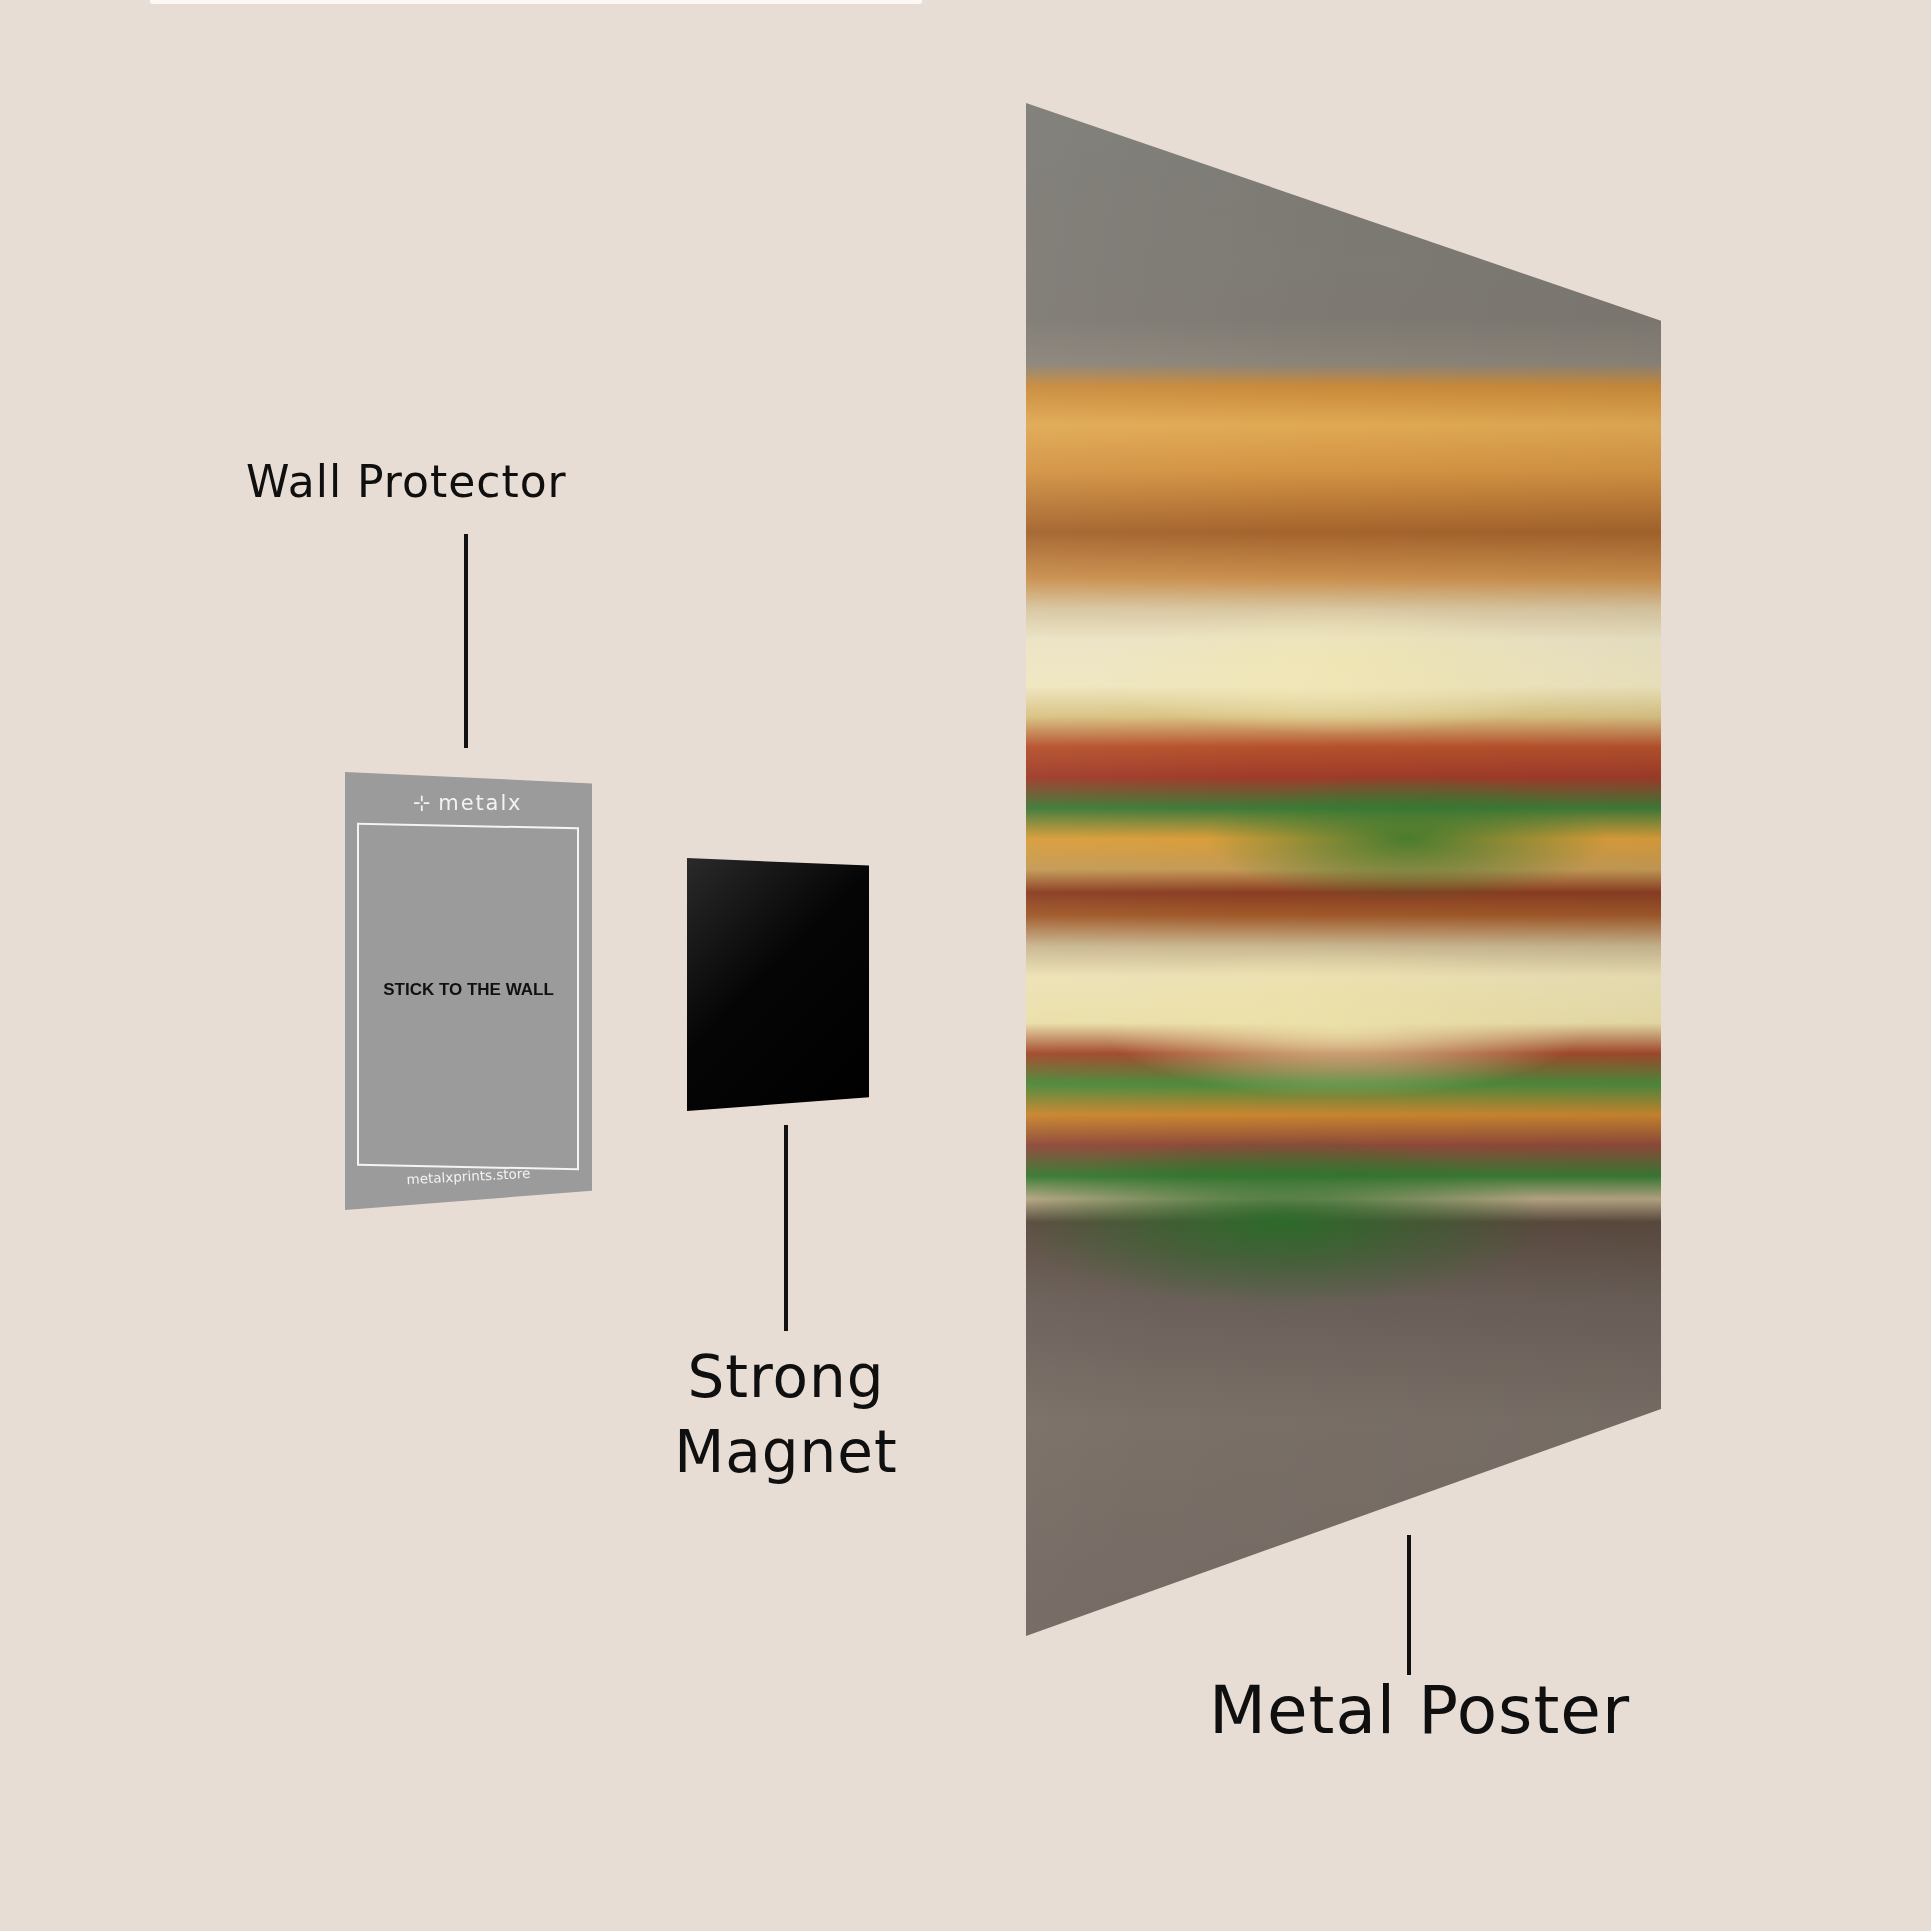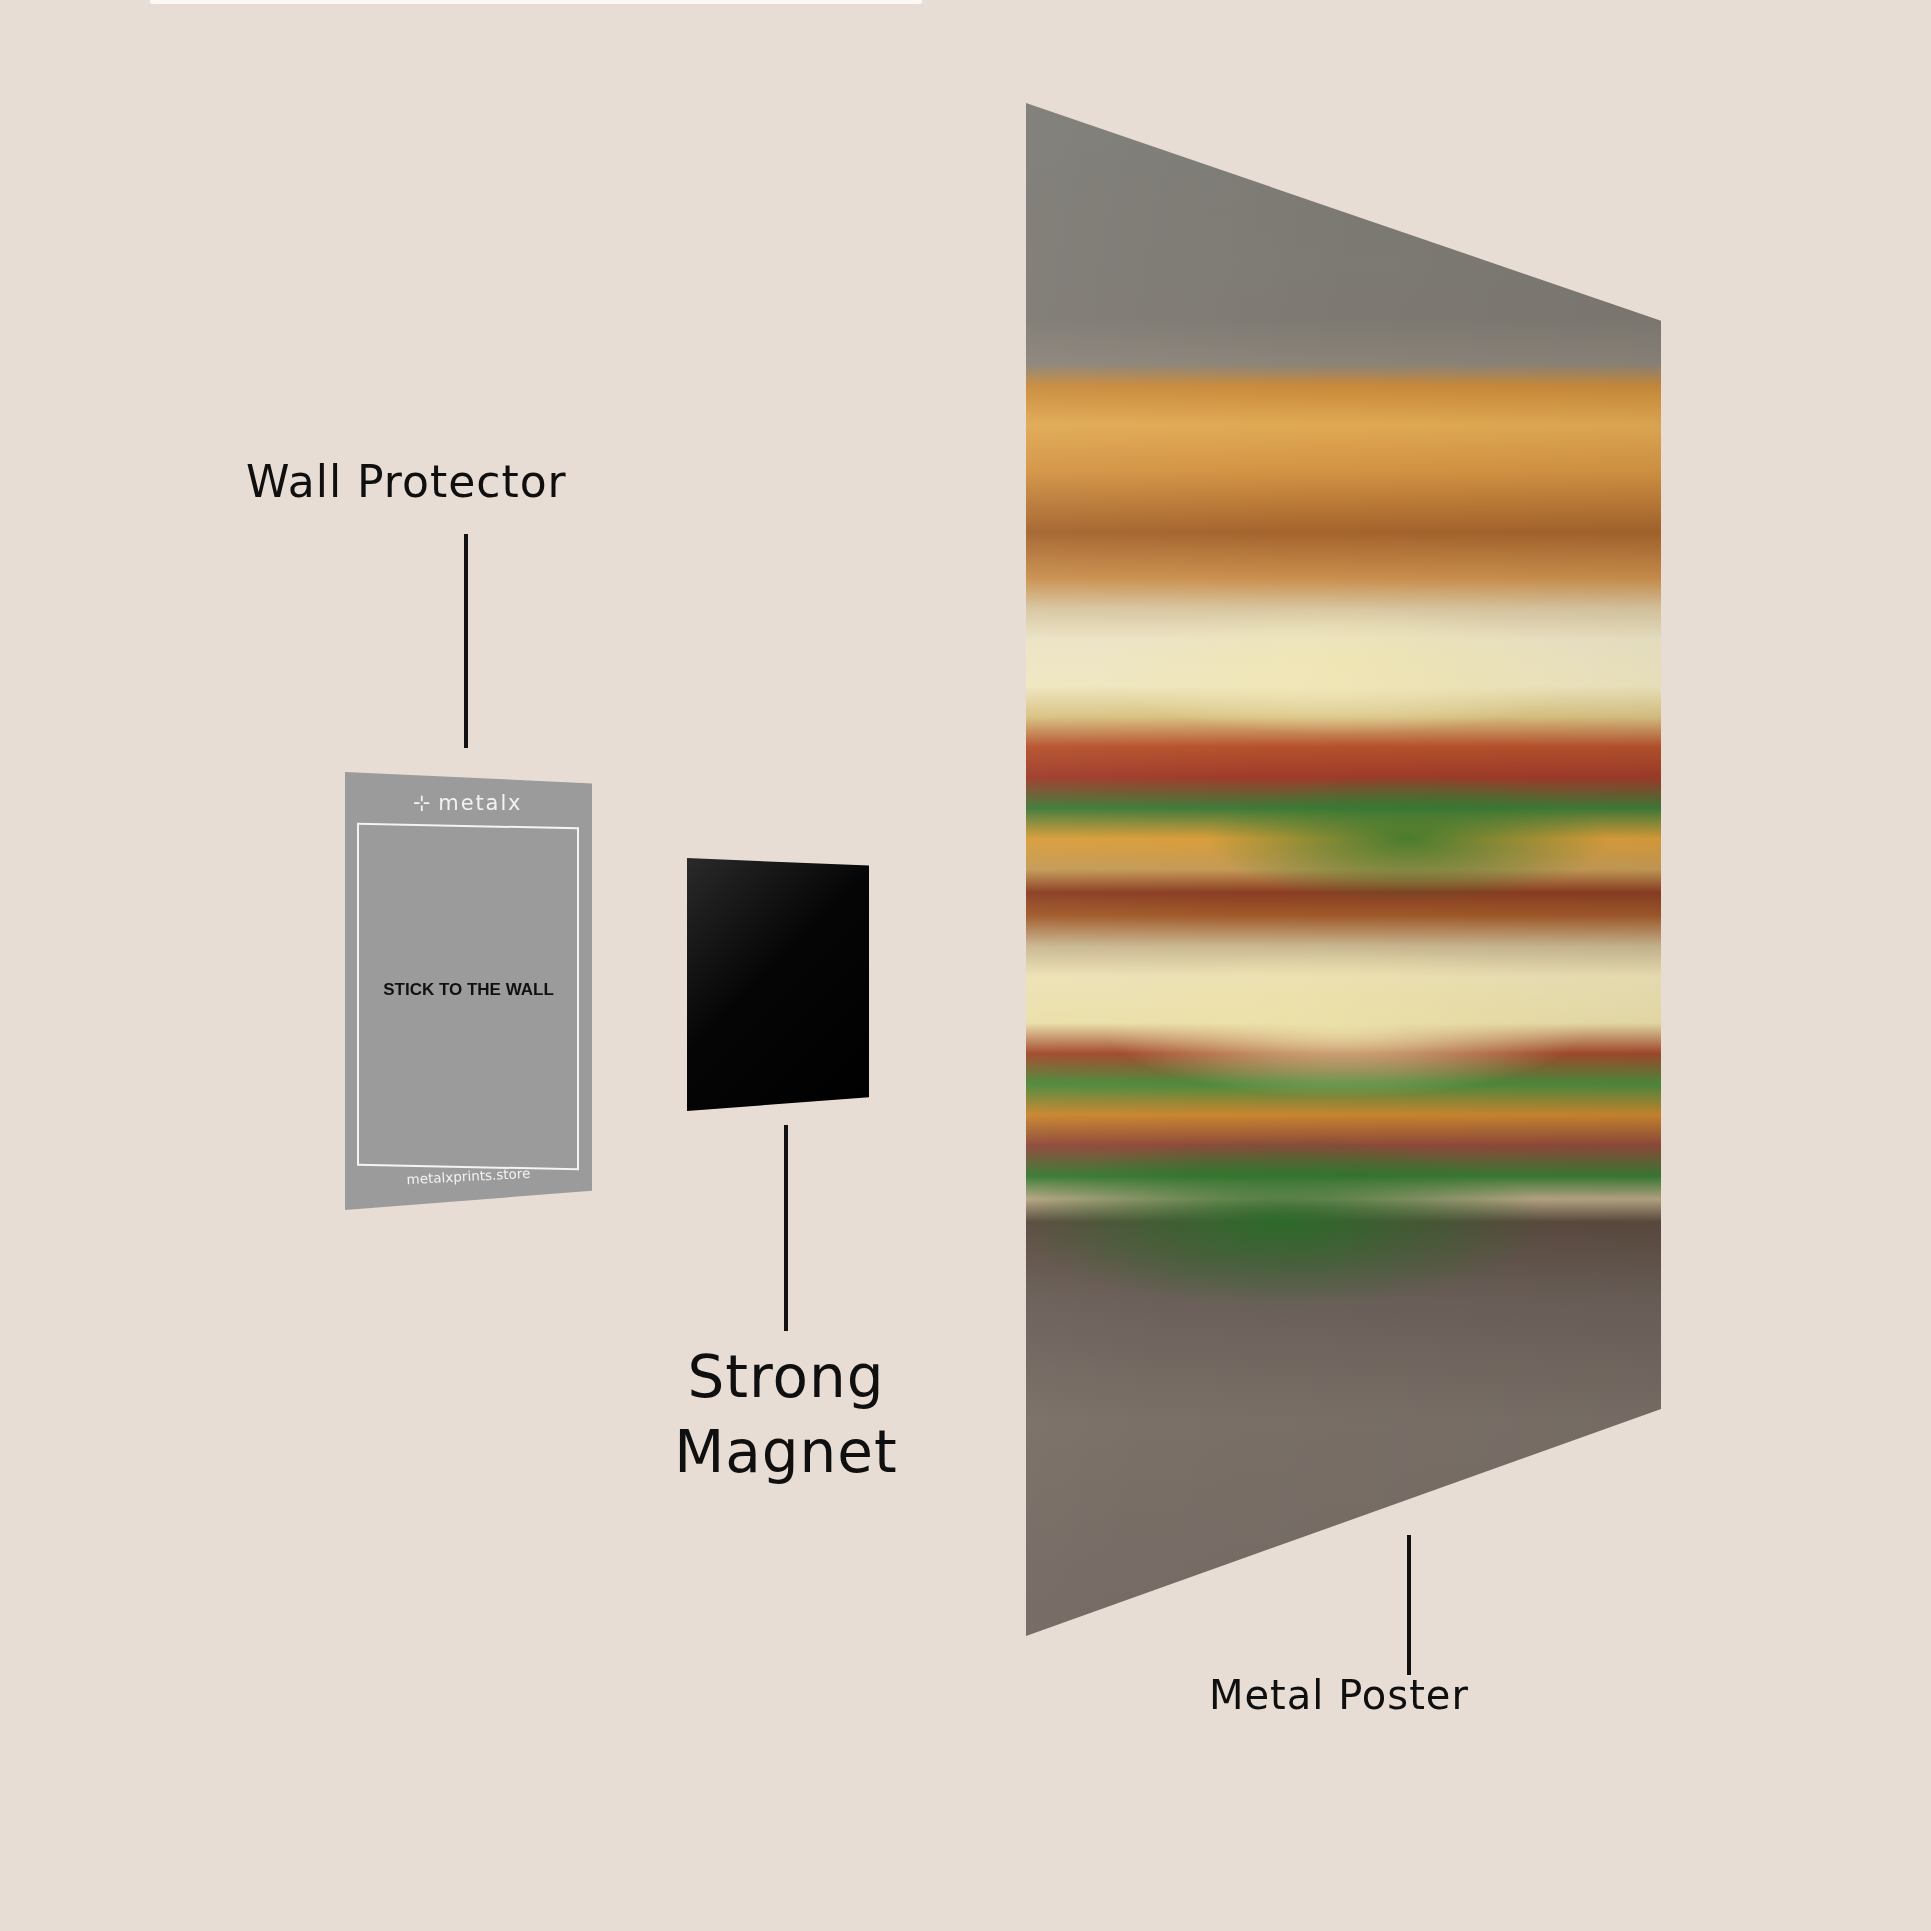--- a/index.html
+++ b/index.html
@@ -1,21 +1,21 @@
 <!DOCTYPE html>
 <html><head>
 <meta charset="utf-8">
 <style>
   html,body{margin:0;padding:0;}
   body{width:1931px;height:1931px;background:#E8DDD5;position:relative;overflow:hidden;font-family:"DejaVu Sans","Liberation Sans",sans-serif;color:#111;}
   .topbar{position:absolute;left:150px;top:0;width:772px;height:3.9px;background:#fbf8f5;border-radius:0 0 2.9px 2.9px;}
   .label{position:absolute;font-weight:400;letter-spacing:1px;color:#0f0f0f;white-space:nowrap;}
   .lbl-wall{left:246px;top:456px;font-size:44px;}
   .lbl-magnet{left:641px;top:1340px;width:290px;text-align:center;font-size:58px;line-height:75px;}
-  .lbl-poster{left:1209px;top:1672px;font-size:40px;}
+  .lbl-poster{left:1209px;top:1672px;font-size:66px;}
   .vline{position:absolute;width:3.9px;background:#111;}
   .line-wall{left:464px;top:534px;height:214px;}
   .line-magnet{left:784px;top:1125px;height:206px;}
   .line-poster{left:1407px;top:1535px;height:140px;}
 
   .protector{position:absolute;left:345px;top:772px;width:247px;height:438px;}
   .protector .shape{position:absolute;inset:0;background:#9b9b9b;clip-path:polygon(0 0,100% 2.6%,100% 95.6%,0 100%);}
   .protector .frame{position:absolute;left:11.6px;top:53px;width:222px;height:343px;border:2.9px solid #f4f4f4;clip-path:none;transform:skewY(1.2deg);box-sizing:border-box;}
   .protector .logo{position:absolute;left:68px;top:19.3px;font-size:21px;color:#f2f2f2;letter-spacing:1.9px;display:flex;align-items:center;gap:5.8px;}
   .protector .logo .mark{font-size:21px;}

